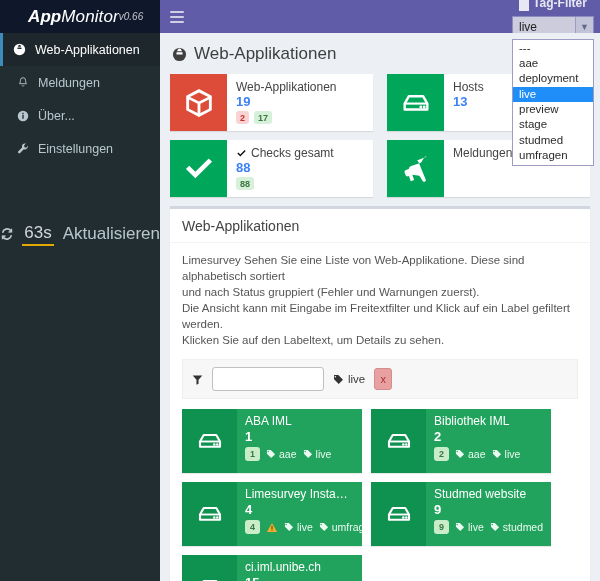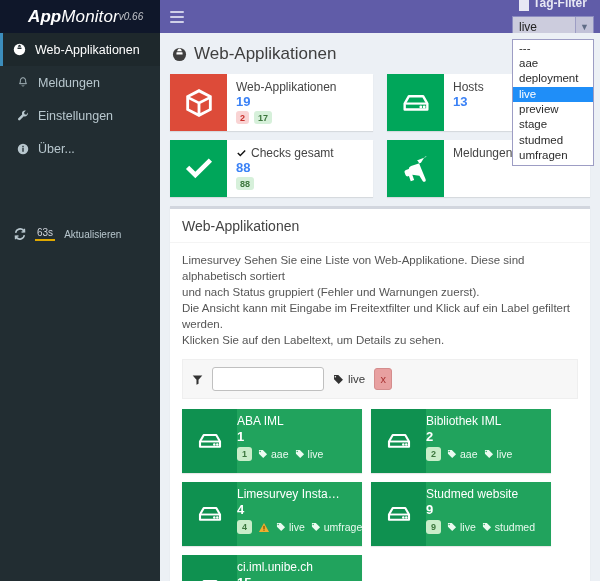--- a/index.html
+++ b/index.html
@@ -60,21 +60,21 @@
   .side-item {
     height:33px; display:flex; align-items:center; gap:9px;
     padding-left:13px; color:#b8c7ce; font-size:12.5px; cursor:pointer;
     border-left:3px solid transparent;
   }
   .side-item.active { background:#1e282c; color:#ffffff; border-left-color:#3c8dbc; padding-left:10px; }
   .side-ico { width:13px; display:flex; justify-content:center; align-items:center; color:#b8c7ce; font-size:12px; }
   .side-item.active .side-ico { color:#fff; }
   .refresh-row {
     margin-top:55px; height:28px; display:flex; align-items:center; gap:9px;
-    padding-left:13px; color:#b8c7ce; font-size:10px; cursor:pointer;
+    padding-left:13px; color:#b8c7ce; font-size:17px; cursor:pointer;justify-content:flex-end;
   }
   .secs { color:#d2d6de; border-bottom:2px solid #e0a800; padding:0 2px 1px; }
 
   
   .content { position:absolute; top:33px; left:160px; width:440px; height:548px; background:#ecf0f5; padding:9px 10px 0 10px; overflow:hidden; }
   .page-title { font-size:17px; color:#3f3f3f; display:flex; align-items:center; gap:7px; margin:2px 0 10px 2px; font-weight:400; }
 
   
   .boxrow { display:flex; gap:14px; margin-bottom:9px; }
   .infobox { flex:1; height:57px; background:#fff; display:flex; box-shadow:0 1px 1px rgba(0,0,0,.09); }
@@ -106,21 +106,21 @@
   .tag-ico { font-size:11px; color:#333; }
   .chip-x {
     width:18px; height:22px; background:#e8a0a0; border:1px solid #d48d8d; border-radius:3px;
     color:#a33; font-size:11px; display:flex; align-items:center; justify-content:center; cursor:pointer;
   }
 
   
   .appgrid { display:flex; flex-wrap:wrap; gap:9px; margin-top:10px; }
   .appcard { width:180px; height:64px; display:flex; background:#21a35d; box-shadow:0 1px 1px rgba(0,0,0,.09); cursor:pointer; }
   .appcard-icon { width:55px; display:flex; align-items:center; justify-content:center; background:#0f9150; color:#fff; }
-  .appcard-body { flex:1; padding:5px 6px 0 0; overflow:hidden; }
+  .appcard-body { flex:1; padding:5px 6px 0 8px; overflow:hidden; }
   .ac-title { font-size:12px; color:#fff; line-height:15px; white-space:nowrap; overflow:hidden; text-overflow:ellipsis; }
   .ac-num { font-size:13px; font-weight:700; color:#fff; line-height:16px; }
   .ac-tags { display:flex; align-items:center; gap:6px; margin-top:2px; }
   .ac-badge { background:#c9edc9; color:#3c763d; font-size:9px; font-weight:700; border-radius:3px; padding:2px 5px; line-height:10px; }
   .ac-warn { color:#f0ad2e; font-size:11px; }
   .ac-tag { display:flex; align-items:center; gap:3px; font-size:10.5px; color:#eafaf0; }
 
   svg { display:block; }
 </style>
 </head>
@@ -180,34 +180,34 @@
             <svg width="12" height="13" viewBox="0 0 16 16">
               <path fill="none" stroke="currentColor" stroke-width="1.2" d="M8 1.6a3.4 3.4 0 0 0-3.4 3.4c0 3.5-1.2 4.6-1.2 4.6h9.2s-1.2-1.1-1.2-4.6A3.4 3.4 0 0 0 8 1.6z"></path>
               <path fill="none" stroke="currentColor" stroke-width="1.2" d="M6.7 12a1.4 1.4 0 0 0 2.6 0"></path>
             </svg>
           </span>
           <span>Meldungen</span>
         </div>
         <div class="side-item">
           <span class="side-ico">
             <svg width="12" height="12" viewBox="0 0 16 16">
-              <path fill="currentColor" d="M14.3 3.3a4 4 0 0 1-5.2 5l-5 5a1.6 1.6 0 0 1-2.3-2.3l5-5a4 4 0 0 1 5-5.2L9.4 3.3l.6 2.5 2.5.6z"></path>
-            </svg>
-          </span>
-          <span>Einstellungen</span>
-        </div>
-        <div class="side-item">
-          <span class="side-ico">
-            <svg width="12" height="12" viewBox="0 0 16 16">
               <circle cx="8" cy="8" r="7" fill="currentColor"></circle>
               <rect x="7.1" y="6.4" width="1.8" height="5.3" fill="#222d32"></rect>
               <rect x="7.1" y="3.7" width="1.8" height="1.9" fill="#222d32"></rect>
             </svg>
           </span>
           <span>Über...</span>
+        </div>
+        <div class="side-item">
+          <span class="side-ico">
+            <svg width="12" height="12" viewBox="0 0 16 16">
+              <path fill="currentColor" d="M14.3 3.3a4 4 0 0 1-5.2 5l-5 5a1.6 1.6 0 0 1-2.3-2.3l5-5a4 4 0 0 1 5-5.2L9.4 3.3l.6 2.5 2.5.6z"></path>
+            </svg>
+          </span>
+          <span>Einstellungen</span>
         </div>
       </div>
     <div class="refresh-row">
       <span class="side-ico">
         <svg width="12" height="12" viewBox="0 0 16 16">
             <path fill="#b8c7ce" d="M13.6 2.7A7 7 0 0 0 1.3 6.3l1.9.4A5 5 0 0 1 12 4.2l-2 .1.1 1.9 5-.3-.3-5-1.9.1.1 1.7zM2.4 13.3A7 7 0 0 0 14.7 9.7l-1.9-.4A5 5 0 0 1 4 11.8l2-.1-.1-1.9-5 .3.3 5 1.9-.1-.1-1.7z"></path>
           </svg>
       </span>
       <span class="secs">63s</span>
       <span>Aktualisieren</span>

